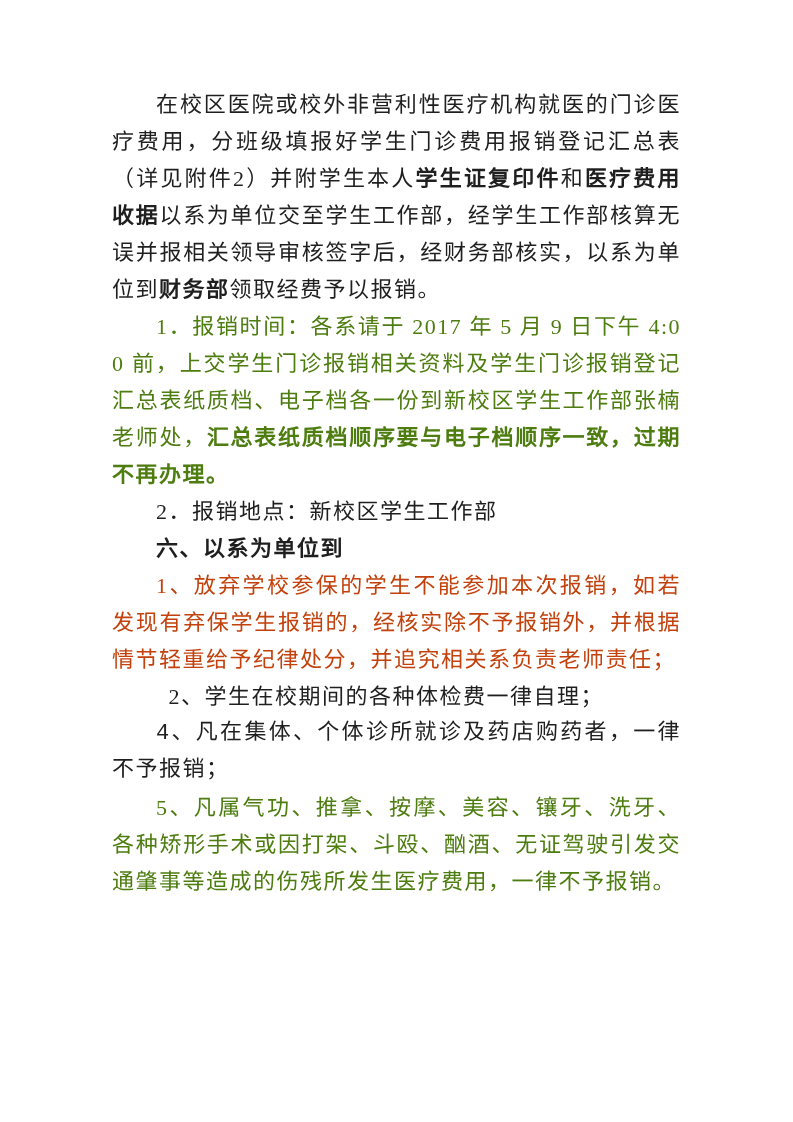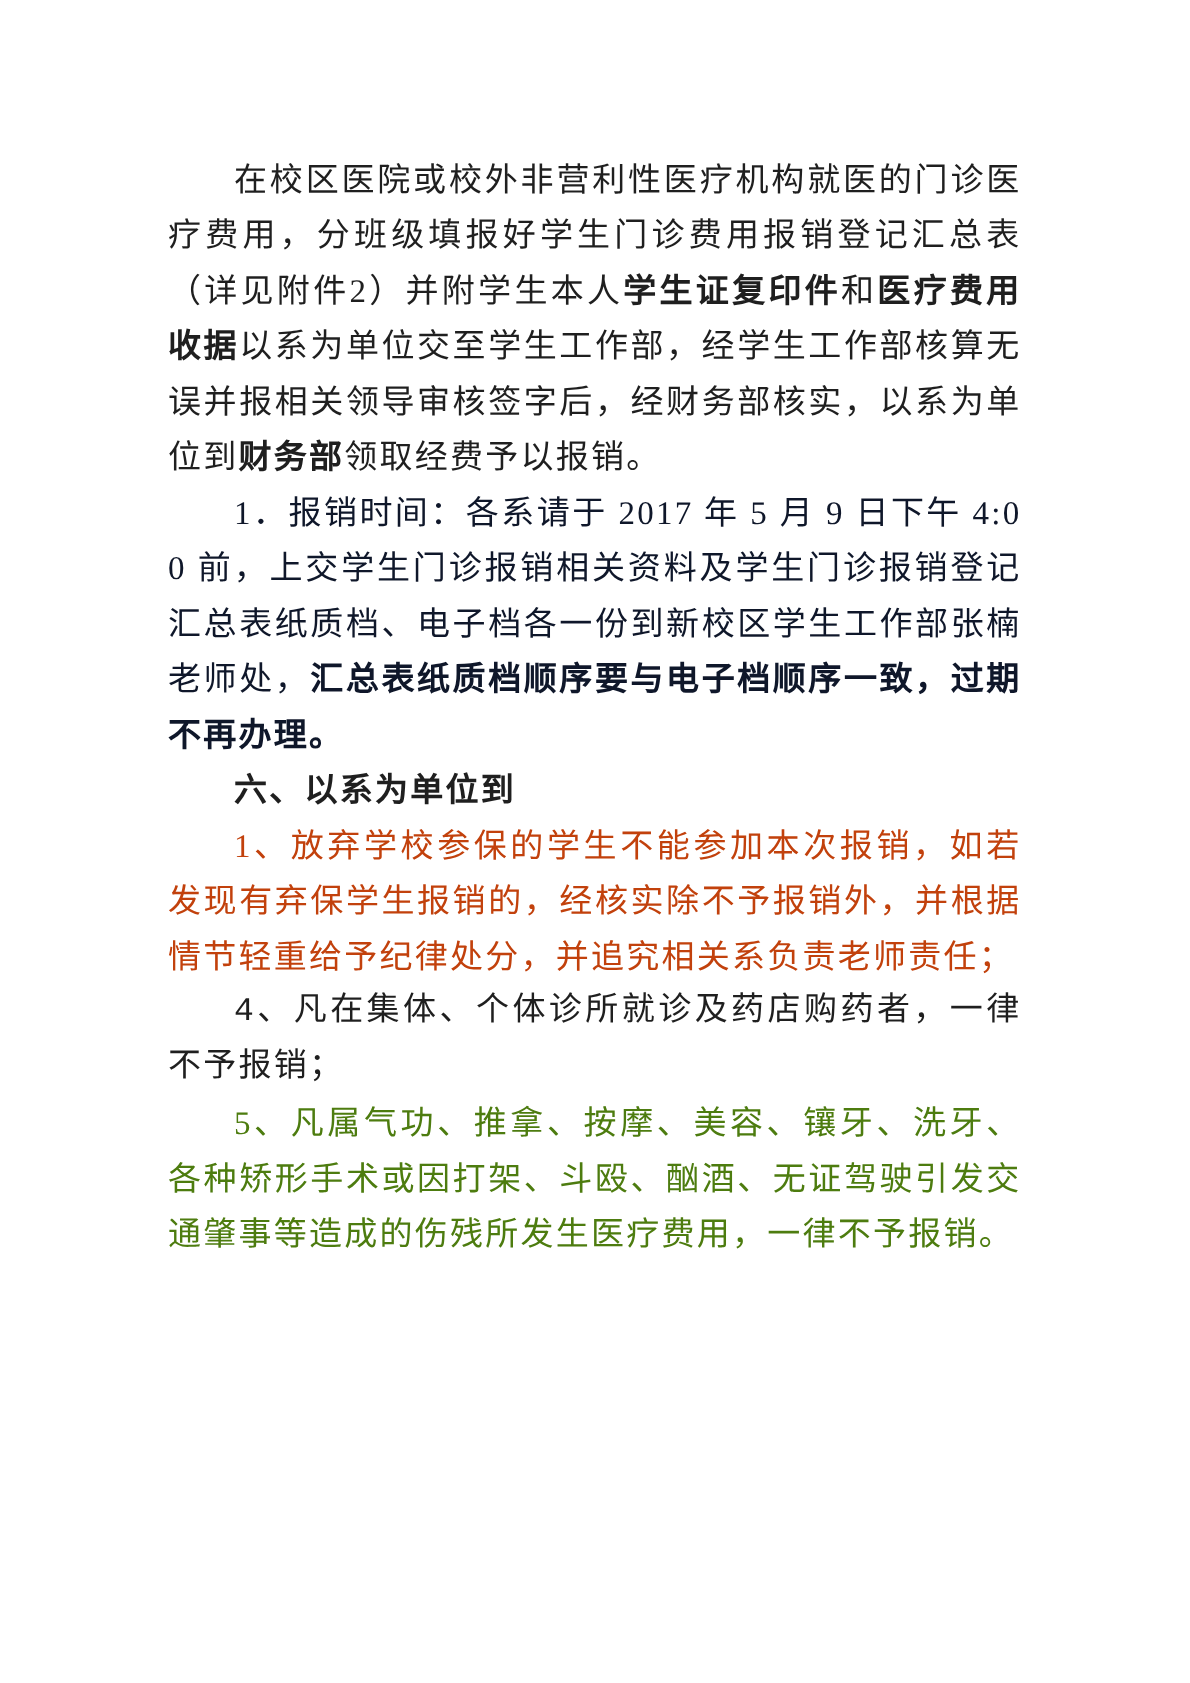--- a/index.html
+++ b/index.html
@@ -11,21 +11,21 @@
     position: relative;
     width: 793px;
     height: 1122px;
     background: #ffffff;
     overflow: hidden;
     font-family: "Liberation Serif", "DejaVu Serif", serif;
   }
   .content {
     position: absolute;
     left: 112px;
-    top: 101px;
+    top: 86px;
     width: 569px;
   }
   .para {
     margin: 0;
     padding: 0;
     font-size: 22px;
     line-height: 37px;
     letter-spacing: 1.5px;
     text-align: justify;
     text-justify: inter-character;
@@ -39,19 +39,21 @@
   .heading {
     font-weight: bold;
   }
 </style>
 </head>
 <body>
 
 <div class="page" style="background: rgb(255, 255, 255);">
   <div class="content">
       <p class="para" style="color: rgb(31, 31, 31);"><span>在校区医院或校外非营利性医疗机构就医的门诊医疗费用，分班级填报好学生门诊费用报销登记汇总表（详见附件2）并附学生本人</span><b>学生证复印件</b><span>和</span><b>医疗费用收据</b><span>以系为单位交至学生工作部，经学生工作部核算无误并报相关领导审核签字后，经财务部核实，以系为单位到</span><b>财务部</b><span>领取经费予以报销。</span></p>
-      <p class="para" style="color: #0f172a;"><span>1．报销时间：各系请于 2017 年 5 月 9 日下午 4:00 前，上交学生门诊报销相关资料及学生门诊报销登记汇总表纸质档、电子档各一份到新校区学生工作部张楠老师处，</span><b>汇总表纸质档顺序要与电子档顺序一致，过期不再办理。</b></p>
+      <p class="para" style="color: #4d7c0f;"><span>1．报销时间：各系请于 2017 年 5 月 9 日下午 4:00 前，上交学生门诊报销相关资料及学生门诊报销登记汇总表纸质档、电子档各一份到新校区学生工作部张楠老师处，</span><b>汇总表纸质档顺序要与电子档顺序一致，过期不再办理。</b></p>
+      <p class="para" style="color: rgb(31, 31, 31);"><span>2．报销地点：新校区学生工作部</span></p>
       <p class="para heading" style="color: rgb(31, 31, 31);"><b>六、以系为单位到</b></p>
       <p class="para" style="color: #c2410c;"><span>1、放弃学校参保的学生不能参加本次报销，如若发现有弃保学生报销的，经核实除不予报销外，并根据情节轻重给予纪律处分，并追究相关系负责老师责任；</span></p>
+      <p class="para" style="color: rgb(31, 31, 31);"><span> 2、学生在校期间的各种体检费一律自理；</span></p>
       <p class="para" style="color: rgb(31, 31, 31); font-family: Liberation Mono, monospace;"><span>4、凡在集体、个体诊所就诊及药店购药者，一律不予报销；</span></p>
       <p class="para" style="color: #4d7c0f;"><span>5、凡属气功、推拿、按摩、美容、镶牙、洗牙、各种矫形手术或因打架、斗殴、酗酒、无证驾驶引发交通肇事等造成的伤残所发生医疗费用，一律不予报销。</span></p>
     </div>
 </div>
 
 </body></html>

